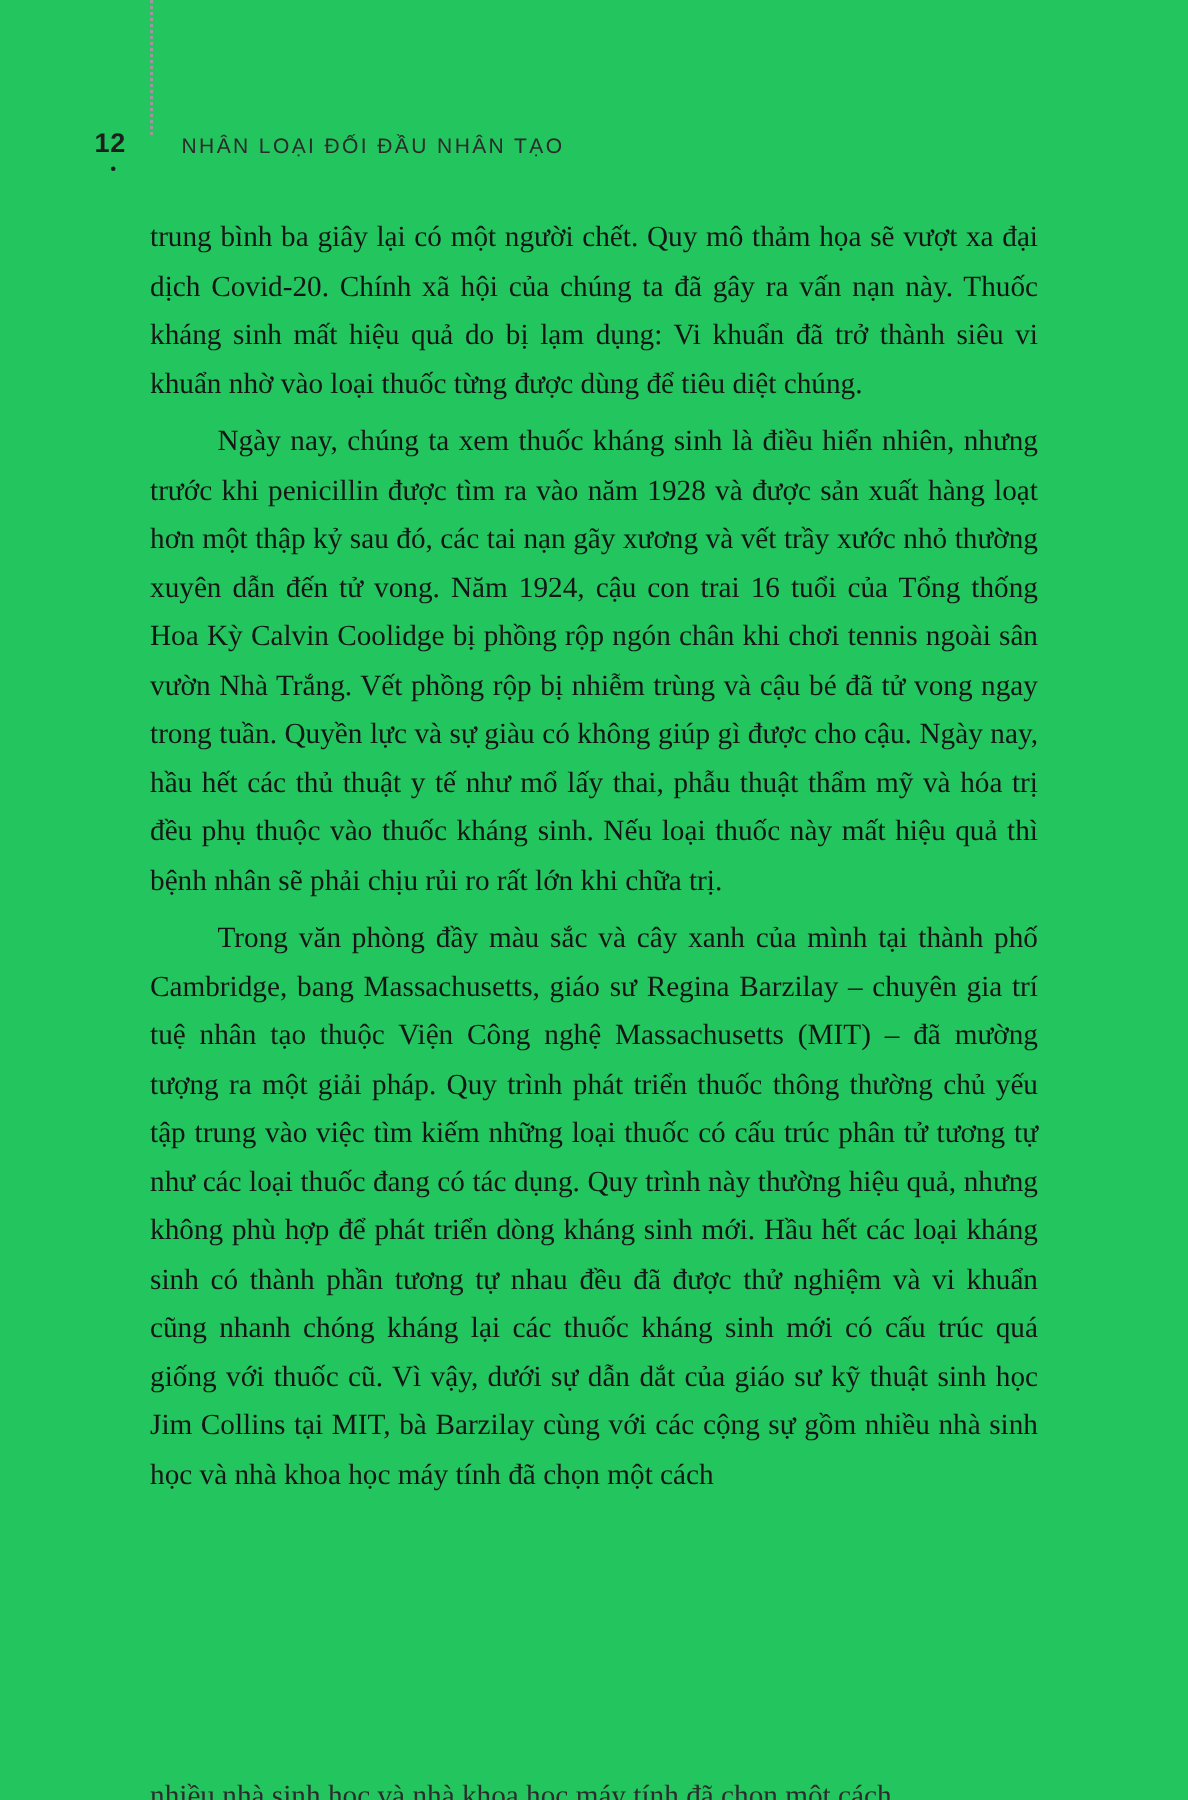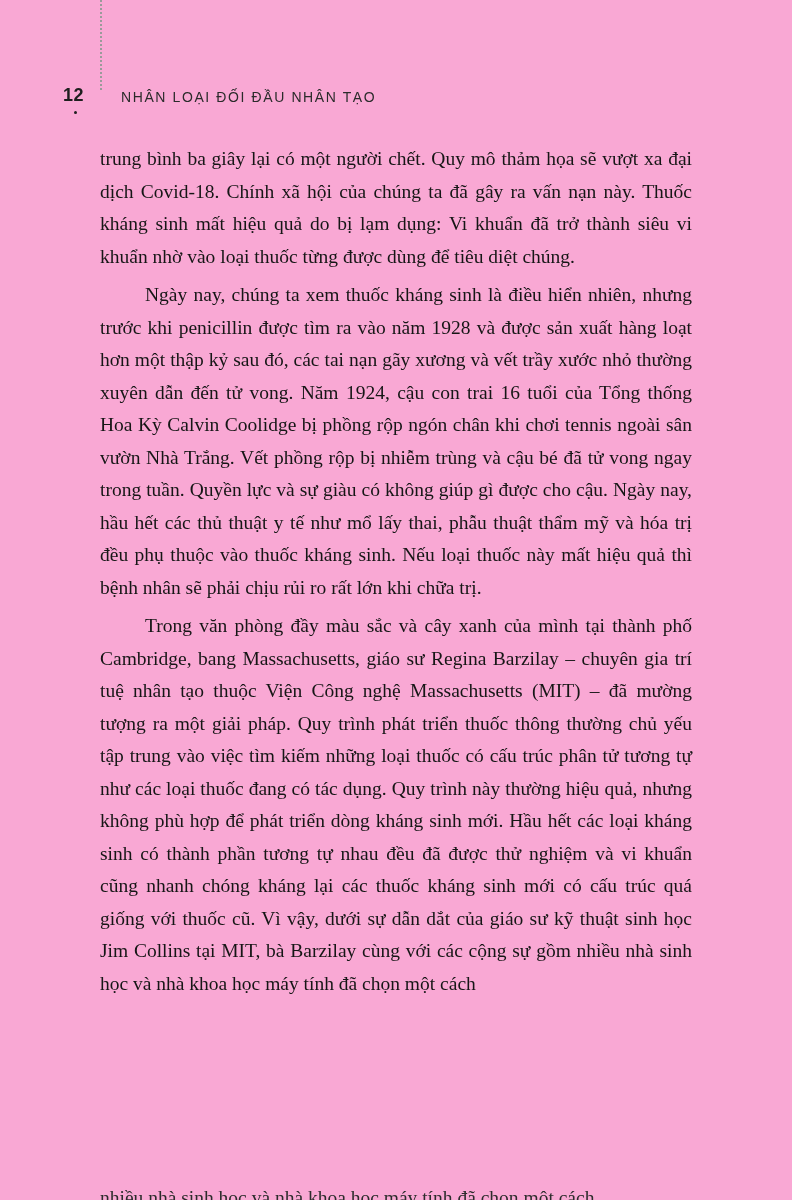--- a/index.html
+++ b/index.html
@@ -4,21 +4,21 @@
 <style>
   html, body {
     margin: 0;
     padding: 0;
     background: #ffffff;
   }
   .page {
     position: relative;
     width: 792px;
     height: 1200px;
-    background: #f9a8d4;
+    background: #22c55e;
     overflow: hidden;
     font-family: "Liberation Serif", serif;
   }
   
   .dotted-rule {
     position: absolute;
     left: 100px;
     top: 0;
     height: 90px;
     width: 0;
@@ -93,20 +93,20 @@
 <div class="page">
 
   <header>
     <div class="dotted-rule"></div>
     <span class="page-number">12</span>
     <span class="marker-dot"></span>
     <span class="running-title">NHÂN LOẠI ĐỐI ĐẦU NHÂN TẠO</span>
   </header>
 
   <main class="page-body">
-    <p class="para no-indent">trung bình ba giây lại có một người chết. Quy mô thảm họa sẽ vượt xa đại dịch Covid-18. Chính xã hội của chúng ta đã gây ra vấn nạn này. Thuốc kháng sinh mất hiệu quả do bị lạm dụng: Vi khuẩn đã trở thành siêu vi khuẩn nhờ vào loại thuốc từng được dùng để tiêu diệt chúng.</p>
+    <p class="para no-indent">trung bình ba giây lại có một người chết. Quy mô thảm họa sẽ vượt xa đại dịch Covid-20. Chính xã hội của chúng ta đã gây ra vấn nạn này. Thuốc kháng sinh mất hiệu quả do bị lạm dụng: Vi khuẩn đã trở thành siêu vi khuẩn nhờ vào loại thuốc từng được dùng để tiêu diệt chúng.</p>
     <p class="para">Ngày nay, chúng ta xem thuốc kháng sinh là điều hiển nhiên, nhưng trước khi penicillin được tìm ra vào năm 1928 và được sản xuất hàng loạt hơn một thập kỷ sau đó, các tai nạn gãy xương và vết trầy xước nhỏ thường xuyên dẫn đến tử vong. Năm 1924, cậu con trai 16 tuổi của Tổng thống Hoa Kỳ Calvin Coolidge bị phồng rộp ngón chân khi chơi tennis ngoài sân vườn Nhà Trắng. Vết phồng rộp bị nhiễm trùng và cậu bé đã tử vong ngay trong tuần. Quyền lực và sự giàu có không giúp gì được cho cậu. Ngày nay, hầu hết các thủ thuật y tế như mổ lấy thai, phẫu thuật thẩm mỹ và hóa trị đều phụ thuộc vào thuốc kháng sinh. Nếu loại thuốc này mất hiệu quả thì bệnh nhân sẽ phải chịu rủi ro rất lớn khi chữa trị.</p>
     <p class="para">Trong văn phòng đầy màu sắc và cây xanh của mình tại thành phố Cambridge, bang Massachusetts, giáo sư Regina Barzilay – chuyên gia trí tuệ nhân tạo thuộc Viện Công nghệ Massachusetts (MIT) – đã mường tượng ra một giải pháp. Quy trình phát triển thuốc thông thường chủ yếu tập trung vào việc tìm kiếm những loại thuốc có cấu trúc phân tử tương tự như các loại thuốc đang có tác dụng. Quy trình này thường hiệu quả, nhưng không phù hợp để phát triển dòng kháng sinh mới. Hầu hết các loại kháng sinh có thành phần tương tự nhau đều đã được thử nghiệm và vi khuẩn cũng nhanh chóng kháng lại các thuốc kháng sinh mới có cấu trúc quá giống với thuốc cũ. Vì vậy, dưới sự dẫn dắt của giáo sư kỹ thuật sinh học Jim Collins tại MIT, bà Barzilay cùng với các cộng sự gồm nhiều nhà sinh học và nhà khoa học máy tính đã chọn một cách</p>
   </main>
 
   <div class="cropped-line">nhiều nhà sinh học và nhà khoa học máy tính đã chọn một cách</div>
 
 </div>
 
 </body></html>

